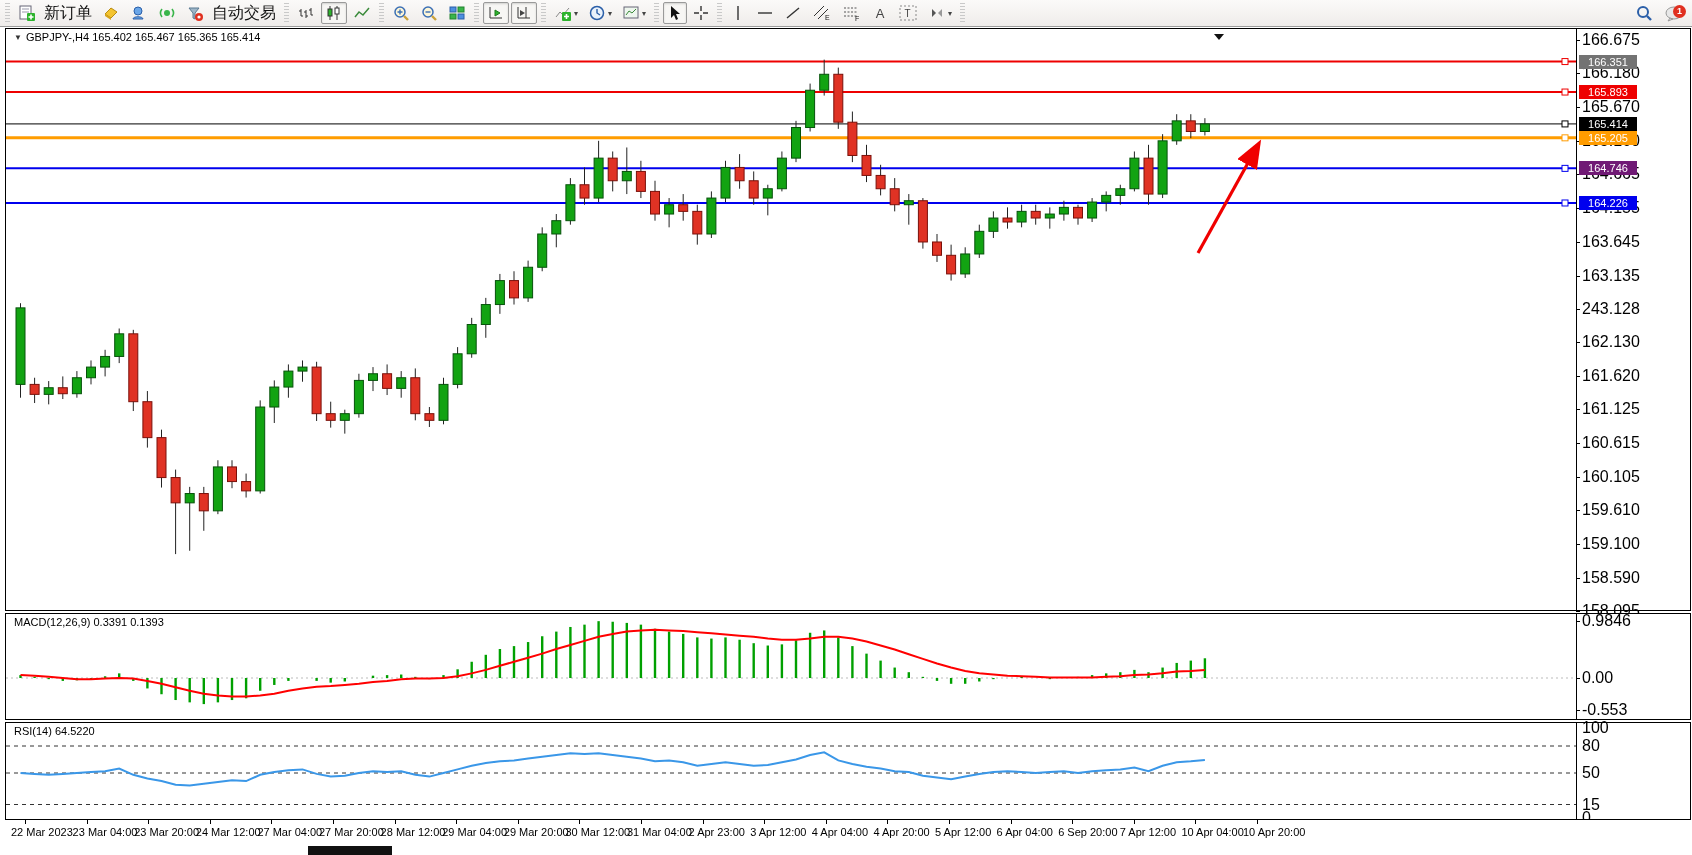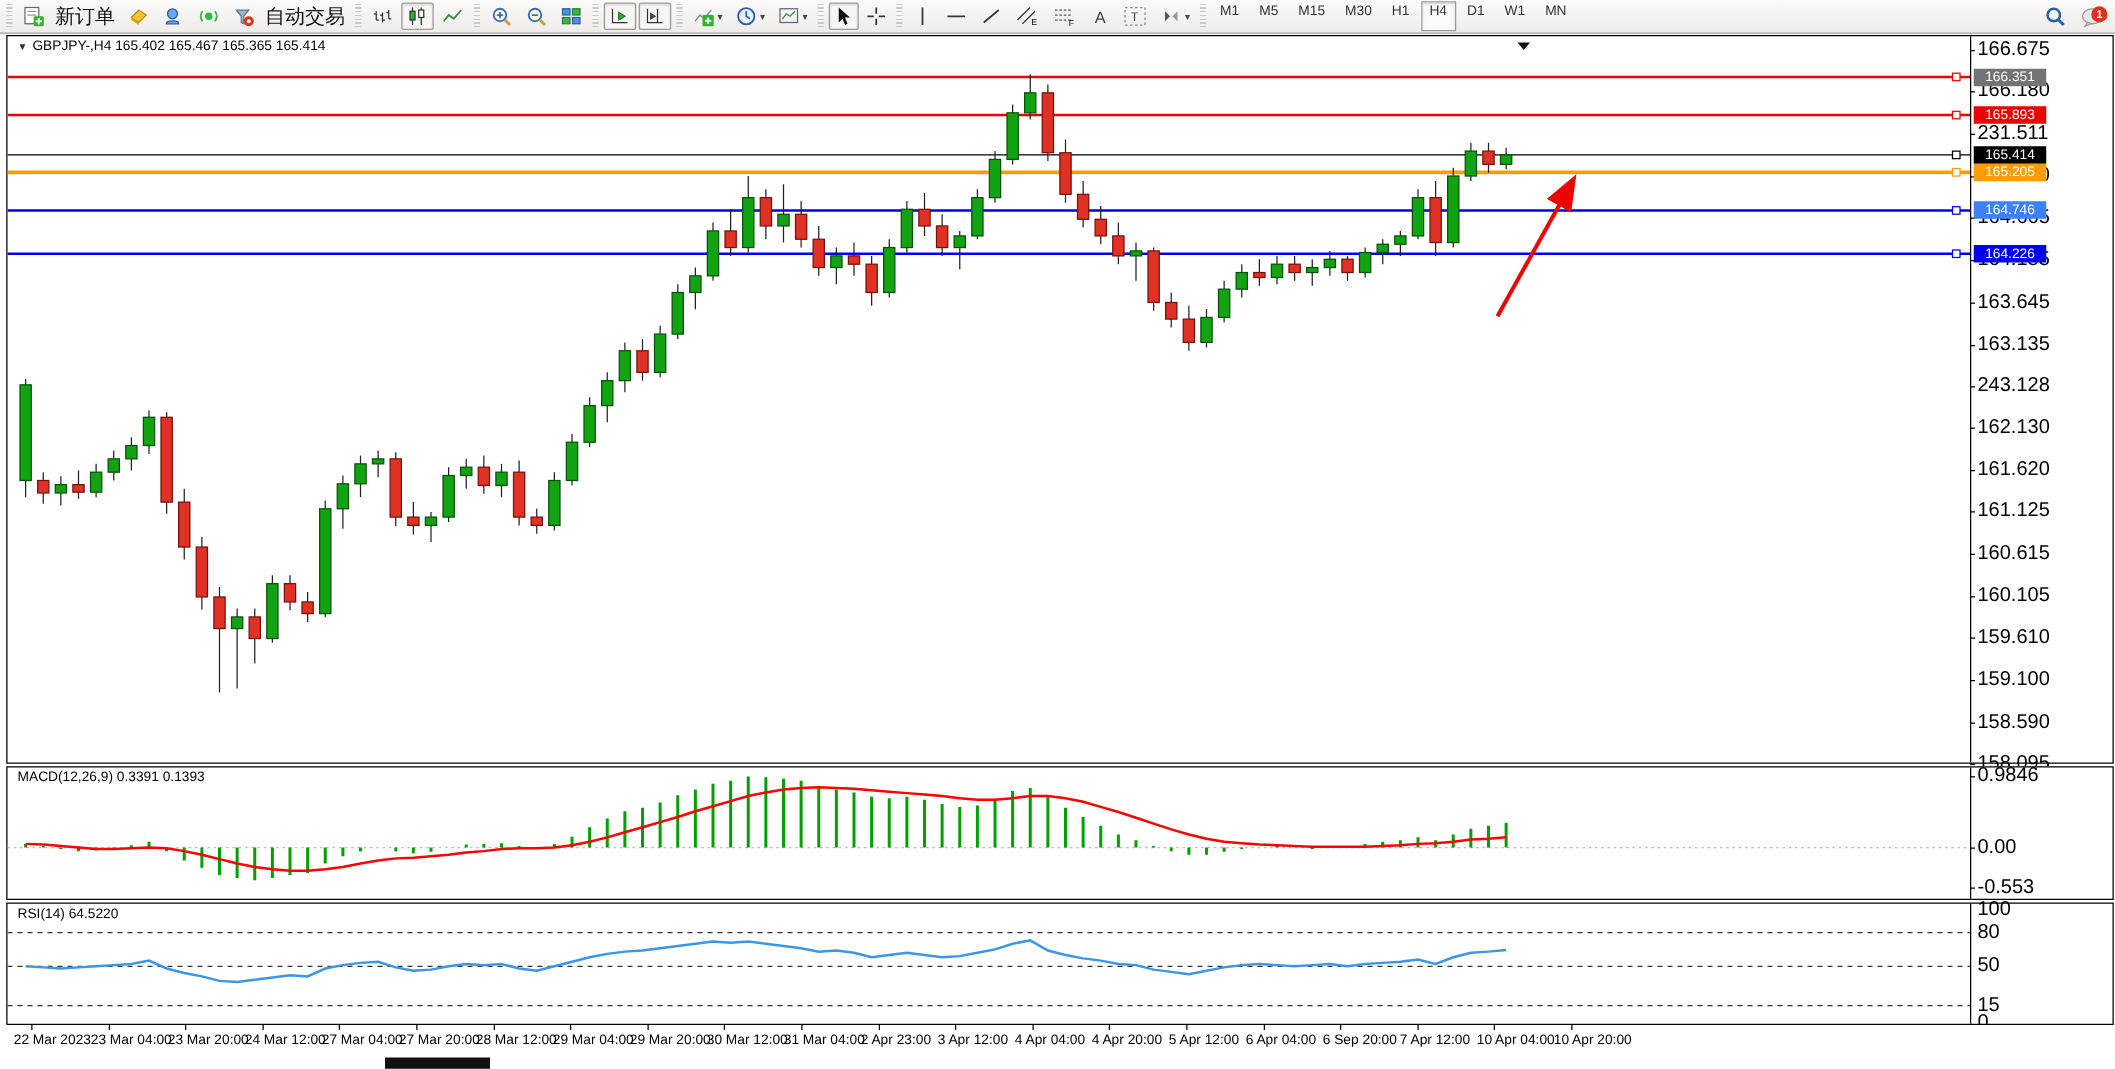--- a/index.html
+++ b/index.html
@@ -209,31 +209,20 @@
         </svg></span>
     </div>
   <div class="tbtn">
       <span class="icon"><svg width="18" height="16">
           <path d="M4 4l4 4-4 4z" fill="#555"></path>
           <path d="M14 4l-4 4 4 4z" fill="#999"></path>
         </svg></span>
       <span class="caret">▾</span>
     </div>
   <div class="grip"></div>
-  <div id="tf-group" style="display: flex;">
-      <div class="tfbtn">M1</div>
-      <div class="tfbtn">M5</div>
-      <div class="tfbtn">M15</div>
-      <div class="tfbtn">M30</div>
-      <div class="tfbtn">H1</div>
-      <div class="tfbtn pressed">H4</div>
-      <div class="tfbtn">D1</div>
-      <div class="tfbtn">W1</div>
-      <div class="tfbtn">MN</div>
-    </div>
   <div id="tb-right">
     <div class="tbtn">
         <span class="icon"><svg width="18" height="18">
             <circle cx="8" cy="8" r="5" fill="none" stroke="#2b5fa8" stroke-width="2"></circle>
             <line x1="12" y1="12" x2="16" y2="16" stroke="#2b5fa8" stroke-width="2.4"></line>
           </svg></span>
       </div>
     <div class="tbtn" style="position:relative;width:30px;">
       <span class="icon"><svg width="20" height="18">
             <ellipse cx="10" cy="9" rx="8" ry="6" fill="#e8e8e8" stroke="#999"></ellipse>
@@ -440,21 +429,21 @@
   <div class="pane-label" id="symbol-line">
     <span class="dd">▼</span>
     <span>GBPJPY-,H4  165.402 165.467 165.365 165.414</span>
   </div>
   <div id="main-axis">
       <div class="tick-dash" style="top: 11px;"></div>
       <div class="tick-label" style="top: 5px;">166.675</div>
       <div class="tick-dash" style="top: 43.9423px;"></div>
       <div class="tick-label" style="top: 37.9423px;">166.180</div>
       <div class="tick-dash" style="top: 77.8828px;"></div>
-      <div class="tick-label" style="top: 71.8828px;">231.511</div>
+      <div class="tick-label" style="top: 71.8828px;">165.670</div>
       <div class="tick-dash" style="top: 111.823px;"></div>
       <div class="tick-label" style="top: 105.823px;">165.160</div>
       <div class="tick-dash" style="top: 144.766px;"></div>
       <div class="tick-label" style="top: 138.766px;">164.665</div>
       <div class="tick-dash" style="top: 178.706px;"></div>
       <div class="tick-label" style="top: 172.706px;">164.155</div>
       <div class="tick-dash" style="top: 212.647px;"></div>
       <div class="tick-label" style="top: 206.647px;">163.645</div>
       <div class="tick-dash" style="top: 246.587px;"></div>
       <div class="tick-label" style="top: 240.587px;">163.135</div>
@@ -475,21 +464,21 @@
       <div class="tick-dash" style="top: 515.116px;"></div>
       <div class="tick-label" style="top: 509.116px;">159.100</div>
       <div class="tick-dash" style="top: 549.057px;"></div>
       <div class="tick-label" style="top: 543.057px;">158.590</div>
       <div class="tick-dash" style="top: 581.999px;"></div>
       <div class="tick-label" style="top: 575.999px;">158.095</div>
       <div class="badge" style="top: 25.5622px; background: #737373;">166.351</div>
       <div class="badge" style="top: 56.0421px; background: rgb(238, 0, 0);">165.893</div>
       <div class="badge" style="top: 87.9196px; background: rgb(0, 0, 0);">165.414</div>
       <div class="badge" style="top: 101.828px; background: rgb(255, 156, 0);">165.205</div>
-      <div class="badge" style="top: 132.375px; background: #3b82f6;">164.746</div>
+      <div class="badge" style="top: 132.375px; background: #701a75;">164.746</div>
       <div class="badge" style="top: 166.981px; background: rgb(0, 0, 238);">164.226</div>
     </div>
 </div>
 
 <div class="pane" id="pane-macd">
   <svg id="svg-macd" width="1570" height="105">
       <line x1="0" y1="64" x2="1570" y2="64" stroke="#bbb" stroke-dasharray="2 3"></line>
       <line x1="14.5" y1="64" x2="14.5" y2="61.1" stroke="#00a000" stroke-width="2.4"></line>
       <line x1="28.6" y1="64" x2="28.6" y2="62.84" stroke="#00a000" stroke-width="2.4"></line>
       <line x1="42.7" y1="64" x2="42.7" y2="65.16" stroke="#00a000" stroke-width="2.4"></line>

